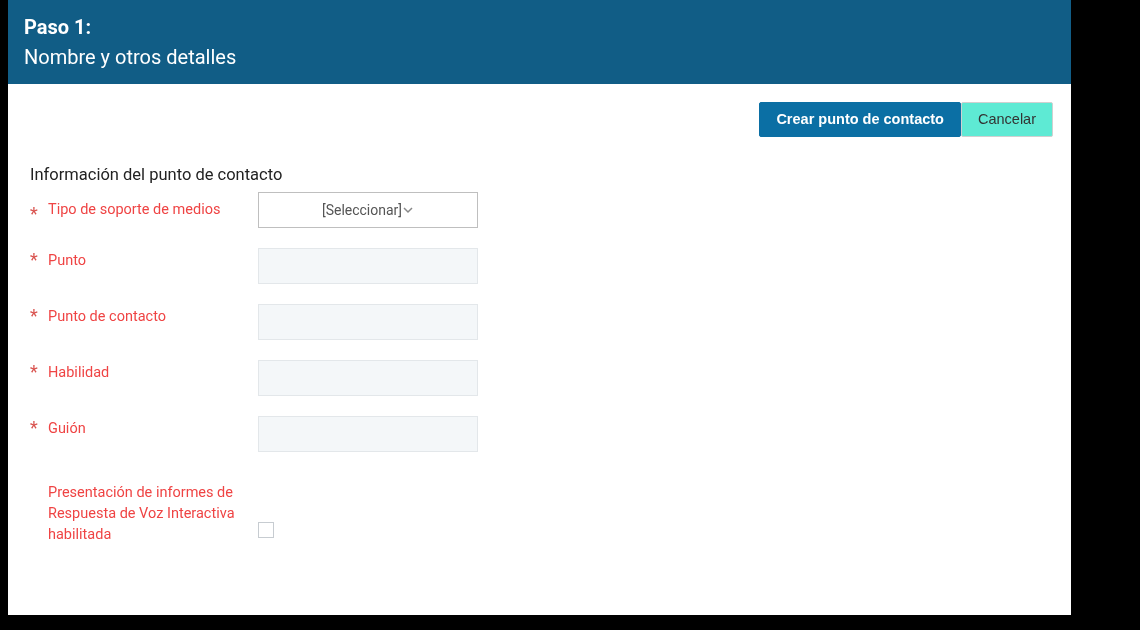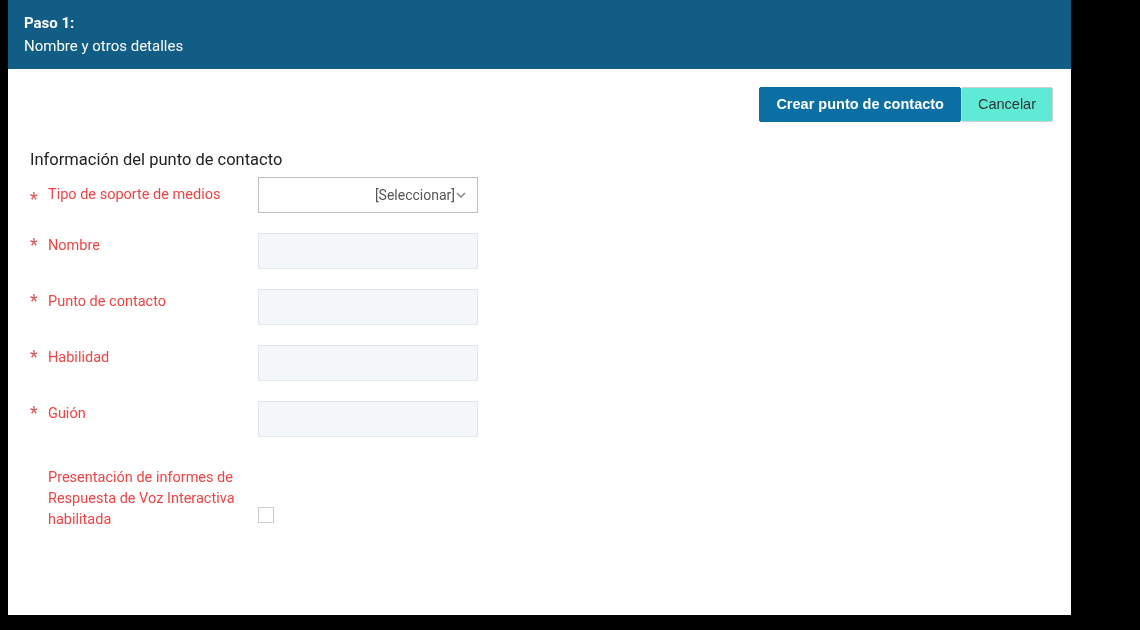--- a/index.html
+++ b/index.html
@@ -20,21 +20,21 @@
       height: 615px;
       margin-left: 8px;
       margin-top: 0;
       display: flex;
       flex-direction: column;
     }
     .step-header {
       background: #115d86;
       color: #fff;
       padding: 12px 16px;
-      font-size: 15px;
+      font-size: 20px;
       line-height: 1.5;
     }
     .step-header .step-num {
       font-weight: 700;
     }
     .actions-bar {
       display: flex;
       justify-content: flex-end;
       gap: 0;
       padding: 18px 18px 0 18px;
@@ -99,21 +99,21 @@
     .control-col {
       width: 220px;
     }
     .select-box {
       width: 100%;
       height: 36px;
       border: 1px solid #bfbfbf;
       background: #fff;
       display: flex;
       align-items: center;
-      justify-content: flex-end;
+      justify-content: center;
       padding: 0 10px;
       font-size: 14px;
       color: #555;
       cursor: pointer;
     }
     .chevron {
       width: 12px;
       height: 12px;
       flex-shrink: 0;
     }
@@ -190,21 +190,21 @@
                 <path d="M2 4 L6 8 L10 4" fill="none" stroke="#888" stroke-width="1.5"></path>
               </svg>
           </span>
         </div>
       </div>
     </div>
 
     <div class="form-row simple-row">
       <div class="label-col">
         <span class="req">*</span>
-        <span class="label-text">Nombre</span>
+        <span class="label-text">Punto</span>
       </div>
       <div class="control-col">
         <input type="text" class="text-input" value="" style="">
       </div>
     </div>
 
     <div class="form-row simple-row">
       <div class="label-col">
         <span class="req">*</span>
         <span class="label-text">Punto de contacto</span>

